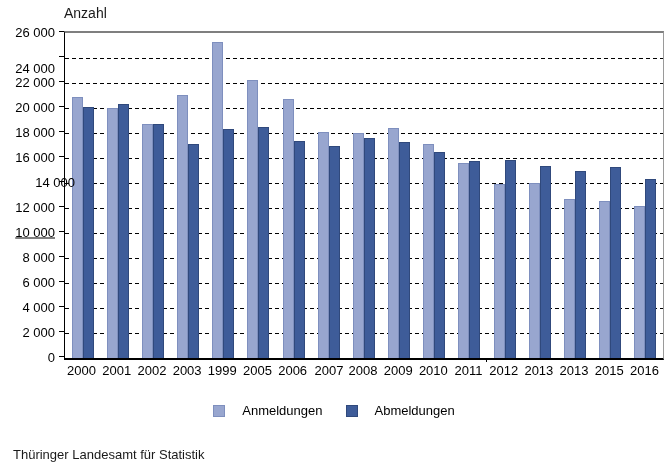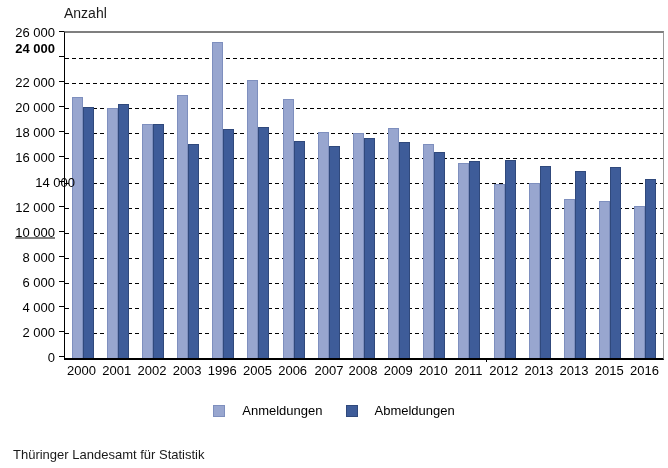--- a/index.html
+++ b/index.html
@@ -144,30 +144,30 @@
       <div class="y-label" style="top: 182px; padding-left: 20px;">14&nbsp;000</div>
       <div class="y-tick" style="top: 156px;"></div>
       <div class="y-label" style="top: 157px;">16&nbsp;000</div>
       <div class="y-tick" style="top: 131px;"></div>
       <div class="y-label" style="top: 132px;">18&nbsp;000</div>
       <div class="y-tick" style="top: 106px;"></div>
       <div class="y-label" style="top: 107px;">20&nbsp;000</div>
       <div class="y-tick" style="top: 81px;"></div>
       <div class="y-label" style="top: 82px;">22&nbsp;000</div>
       <div class="y-tick" style="top: 56px;"></div>
-      <div class="y-label" style="top: 48px; font-weight: bold;">24&nbsp;000</div>
+      <div class="y-label" style="top: 68px;">24&nbsp;000</div>
       <div class="y-tick" style="top: 31px;"></div>
       <div class="y-label" style="top: 32px;">26&nbsp;000</div>
     </div>
   <div id="x-axis-labels">
       <div class="x-label" style="left: 81.5882px;">2000</div>
       <div class="x-label" style="left: 116.765px;">2001</div>
       <div class="x-label" style="left: 151.941px;">2002</div>
       <div class="x-label" style="left: 187.118px;">2003</div>
-      <div class="x-label" style="left: 222.294px;">1996</div>
+      <div class="x-label" style="left: 222.294px;">1999</div>
       <div class="x-label" style="left: 257.471px;">2005</div>
       <div class="x-label" style="left: 292.647px;">2006</div>
       <div class="x-label" style="left: 329px;">2007</div>
       <div class="x-label" style="left: 363px;">2008</div>
       <div class="x-label" style="left: 398.176px;">2009</div>
       <div class="x-label" style="left: 433.353px;">2010</div>
       <div class="x-label" style="left: 468.529px;">2011</div>
       <div class="x-label" style="left: 503.706px;">2012</div>
       <div class="x-label" style="left: 538.882px;">2013</div>
       <div class="x-label" style="left: 574.059px;">2013</div>

